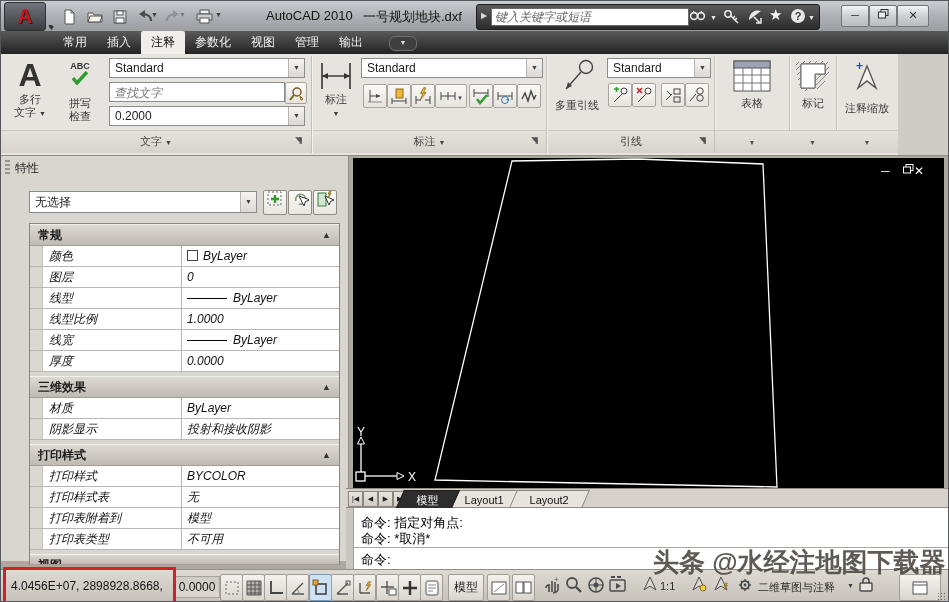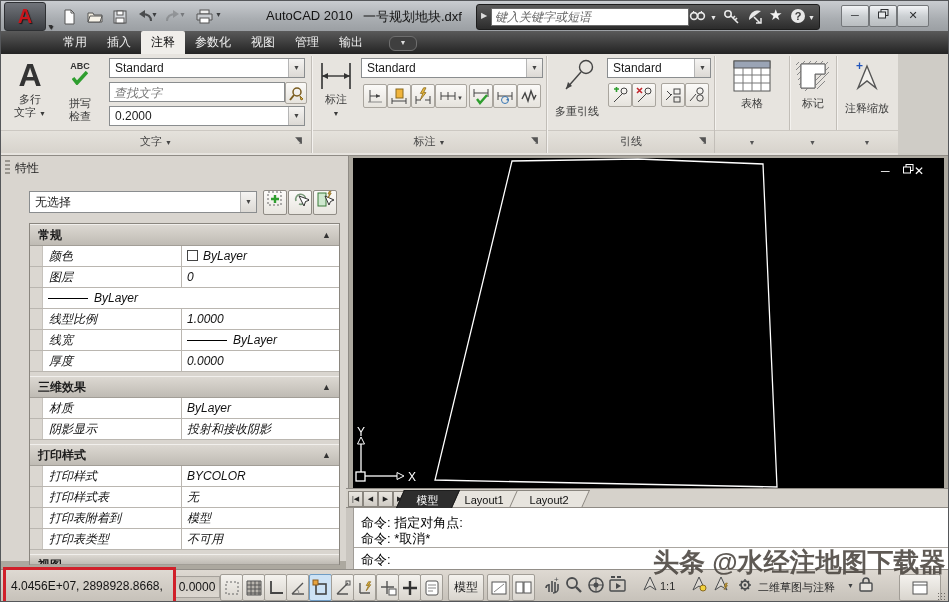--- a/index.html
+++ b/index.html
@@ -285,21 +285,21 @@
       <span>标注</span> <span style="font-size:7px">▼</span></div>
     <div class="launcher" style="left:530px">◥<span style="position:absolute;left:1px;top:2px;font-size:8px">↘</span></div>
     <div class="vsep" style="left:545px"></div>
 
     <div class="bigbtn" style="left:550px;width:52px">
       <svg width="38" height="38" style="margin-top:2px">
           <circle cx="28" cy="8" r="6.5" fill="none" stroke="#444" stroke-width="1.4"></circle>
           <path d="M23 13L8 30" stroke="#444" stroke-width="1.4"></path>
           <path d="M8 30l2-7 4 4z" fill="#444"></path>
         </svg>
-      <div class="lbl" style="margin-top:6px">多重引线</div>
+      <div class="lbl" style="">多重引线</div>
     </div>
     <div class="combo" style="left:606px;top:4px;width:104px">
       <span>Standard</span><span class="cv">▼</span></div>
     <div class="smbtn" style="left:607px;top:29px">
       <svg width="18" height="18">
           <path d="M3 3h5M5.5 1v5" stroke="#2f9e2f" stroke-width="1.6"></path>
           <circle cx="13" cy="5" r="3" fill="none" stroke="#444"></circle>
           <path d="M11 8l-8 8" stroke="#444"></path>
         </svg></div>
     <div class="smbtn" style="left:631px;top:29px">
@@ -388,20 +388,21 @@
           <div class="plabel">颜色</div>
           <div class="pval"><span class="colorbox"></span>ByLayer</div>
         </div>
         <div class="prow">
           <div class="pind"></div>
           <div class="plabel">图层</div>
           <div class="pval">0</div>
         </div>
         <div class="prow">
           <div class="pind"></div>
+          <div class="plabel">线型</div>
           <div class="pval"><span class="linedeco"></span>ByLayer</div>
         </div>
         <div class="prow">
           <div class="pind"></div>
           <div class="plabel">线型比例</div>
           <div class="pval">1.0000</div>
         </div>
         <div class="prow">
           <div class="pind"></div>
           <div class="plabel">线宽</div>

